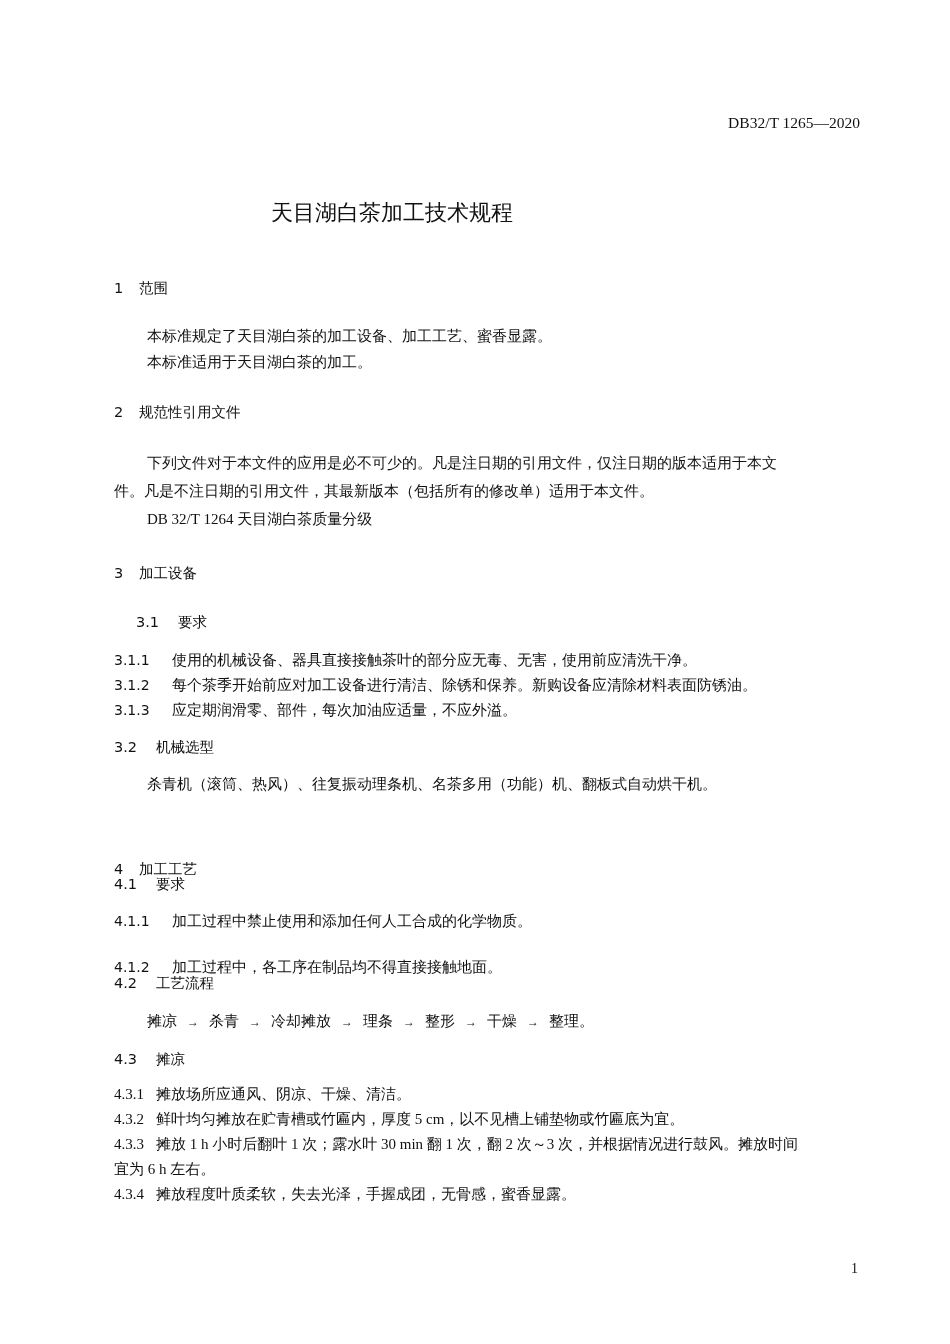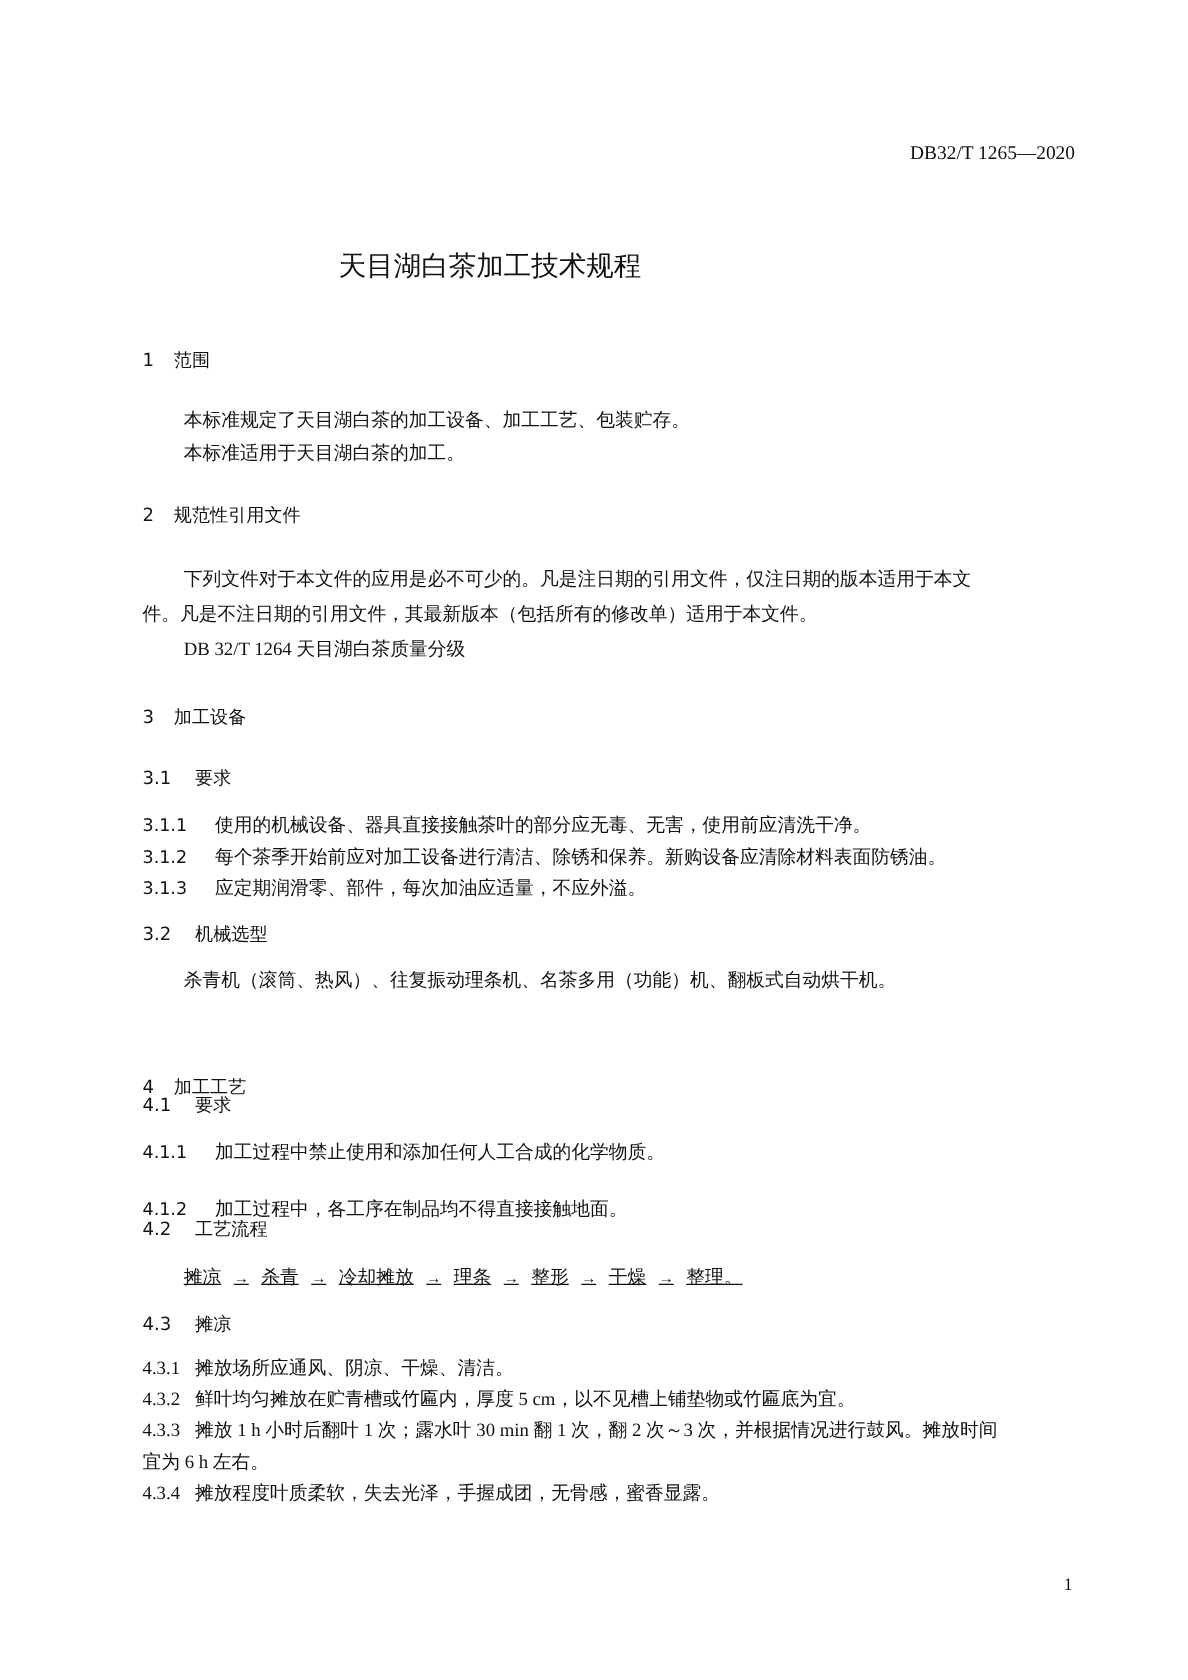--- a/index.html
+++ b/index.html
@@ -29,34 +29,34 @@
 
 <div>
 
   <div class="abs serif std-code">DB32/T 1265—2020</div>
 
   <div class="abs sans title">天目湖白茶加工技术规程</div>
 
   <div class="abs sans h1" style="top:279px;">
     <span class="num">1</span><span>范围</span>
   </div>
-  <div class="abs serif para indent" style="top:327px;">本标准规定了天目湖白茶的加工设备、加工工艺、包装贮存。</div>
+  <div class="abs serif para indent" style="top:327px;">本标准规定了天目湖白茶的加工设备、加工工艺、蜜香显露。</div>
   <div class="abs serif para indent" style="top:353px;">本标准适用于天目湖白茶的加工。</div>
 
   <div class="abs sans h1" style="top:403px;">
     <span class="num">2</span><span>规范性引用文件</span>
   </div>
   <div class="abs serif para indent" style="top:454px;">下列文件对于本文件的应用是必不可少的。凡是注日期的引用文件，仅注日期的版本适用于本文</div>
   <div class="abs serif para flush" style="top:482px;">件。凡是不注日期的引用文件，其最新版本（包括所有的修改单）适用于本文件。</div>
   <div class="abs serif para indent" style="top:510px;">DB 32/T 1264 天目湖白茶质量分级</div>
 
   <div class="abs sans h1" style="top:564px;">
     <span class="num">3</span><span>加工设备</span>
   </div>
-  <div class="abs sans h2" style="top:613px;">
+  <div class="abs sans h2" style="top:613px;margin-left:22px;">
     <span class="num">3.1</span><span>要求</span>
   </div>
   <div class="abs serif clause" style="top:651px;">
     <span class="cnum">3.1.1</span><span>使用的机械设备、器具直接接触茶叶的部分应无毒、无害，使用前应清洗干净。</span>
   </div>
   <div class="abs serif clause" style="top:676px;">
     <span class="cnum">3.1.2</span><span>每个茶季开始前应对加工设备进行清洁、除锈和保养。新购设备应清除材料表面防锈油。</span>
   </div>
   <div class="abs serif clause" style="top:701px;">
     <span class="cnum">3.1.3</span><span>应定期润滑零、部件，每次加油应适量，不应外溢。</span>
@@ -74,21 +74,21 @@
   </div>
   <div class="abs serif clause" style="top:912px;">
     <span class="cnum">4.1.1</span><span>加工过程中禁止使用和添加任何人工合成的化学物质。</span>
   </div>
   <div class="abs serif clause" style="top:937px;margin-top:21px;">
     <span class="cnum">4.1.2</span><span>加工过程中，各工序在制品均不得直接接触地面。</span>
   </div>
   <div class="abs sans h2" style="top:974px;">
     <span class="num">4.2</span><span>工艺流程</span>
   </div>
-  <div class="abs serif para indent flow" style="top:1012px;text-decoration:underline;">
+  <div class="abs serif para indent flow" style="top:1012px;">
     <span>摊凉</span><span class="arrow">→</span><span>杀青</span><span class="arrow">→</span><span>冷却摊放</span><span class="arrow">→</span><span>理条</span><span class="arrow">→</span><span>整形</span><span class="arrow">→</span><span>干燥</span><span class="arrow">→</span><span>整理。</span>
   </div>
   <div class="abs sans h2" style="top:1050px;">
     <span class="num">4.3</span><span>摊凉</span>
   </div>
   <div class="abs serif clause43" style="top:1085px;">
     <span class="cnum">4.3.1</span><span>摊放场所应通风、阴凉、干燥、清洁。</span>
   </div>
   <div class="abs serif clause43" style="top:1110px;">
     <span class="cnum">4.3.2</span><span>鲜叶均匀摊放在贮青槽或竹匾内，厚度 5  cm，以不见槽上铺垫物或竹匾底为宜。</span>

